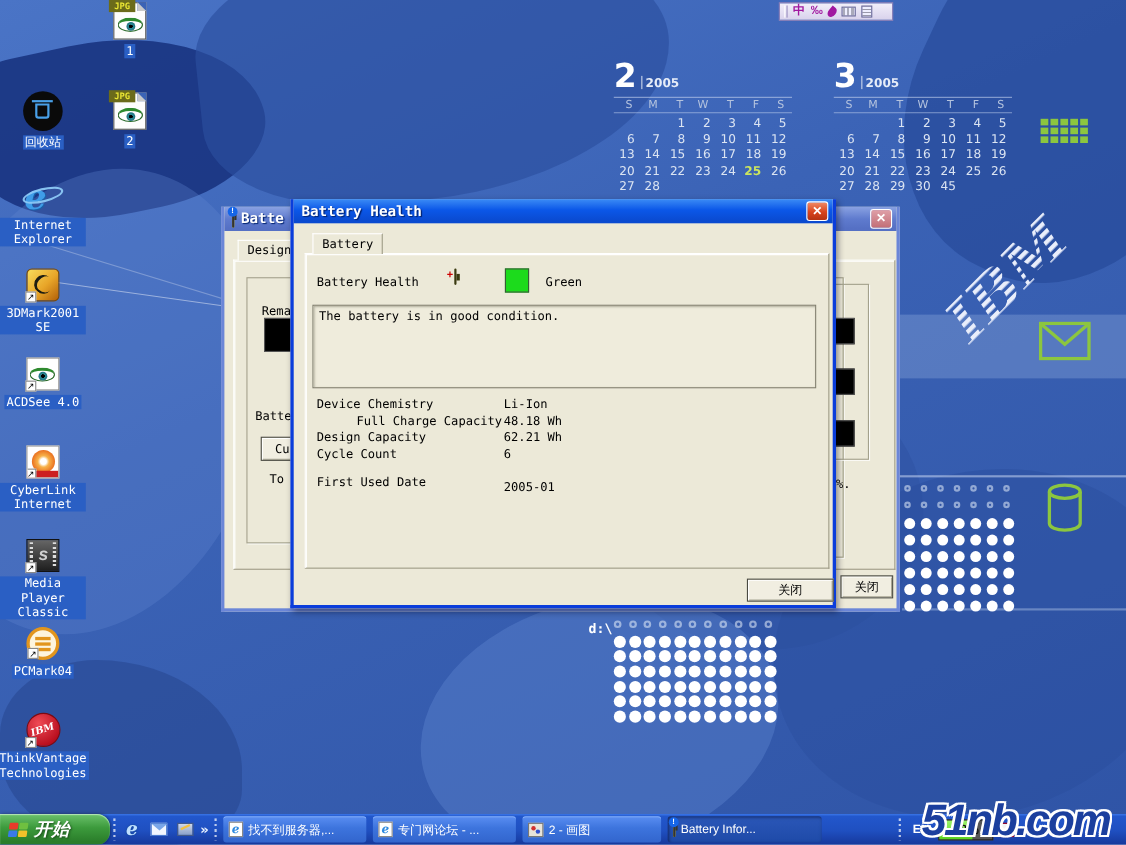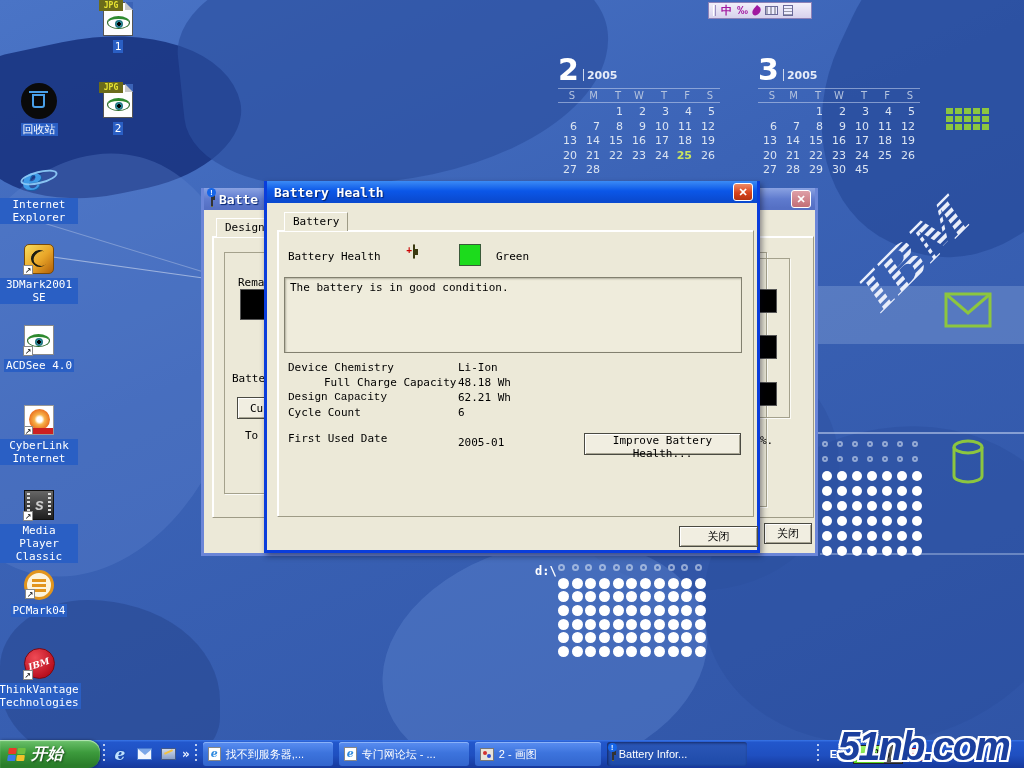--- a/index.html
+++ b/index.html
@@ -594,27 +594,26 @@
     <span style="position:absolute;left:146px;top:64px;"><span class="batt-ico"><b>+</b></span></span>
     <span class="greensq" style="left:192px;top:63px;"></span>
     <span class="lbl-abs" style="left:229px;top:69px;">Green</span>
     <div class="sunkenbox" style="left:17px;top:96px;width:458px;height:76px;">
       <span>The battery is in good condition.</span>
     </div>
     <span class="lbl-abs" style="left:21px;top:180px;">Device Chemistry</span>
     <span class="lbl-abs" style="left:191px;top:180px;">Li-Ion</span>
     <span class="lbl-abs" style="left:21px;top:195px;margin-left:36px;">Full Charge Capacity</span>
     <span class="lbl-abs" style="left:191px;top:195px;">48.18 Wh</span>
-    <span class="lbl-abs" style="left:21px;top:210px;font-family:Liberation Mono, monospace;">Design Capacity</span>
+    <span class="lbl-abs" style="left:21px;top:210px;">Design Capacity</span>
     <span class="lbl-abs" style="left:191px;top:210px;">62.21 Wh</span>
     <span class="lbl-abs" style="left:21px;top:225px;">Cycle Count</span>
     <span class="lbl-abs" style="left:191px;top:225px;">6</span>
     <span class="lbl-abs" style="left:21px;top:251px;">First Used Date</span>
     <span class="lbl-abs" style="left:191px;top:255px;">2005-01</span>
-    <button class="btn" style="left:317px;top:252px;width:157px;height:22px;">Improve Battery Health...</button>
     <button class="btn" style="left:412px;top:345px;width:79px;height:21px;">关闭</button>
   </div>
 
   <div id="taskbar">
     <div id="startbtn">
       <span class="winflag">
         <i style="background:#e83a2a;"></i>
           <i style="background:#6fc040;"></i>
           <i style="background:#3a7ae8;"></i>
           <i style="background:#f2c22a;"></i>

